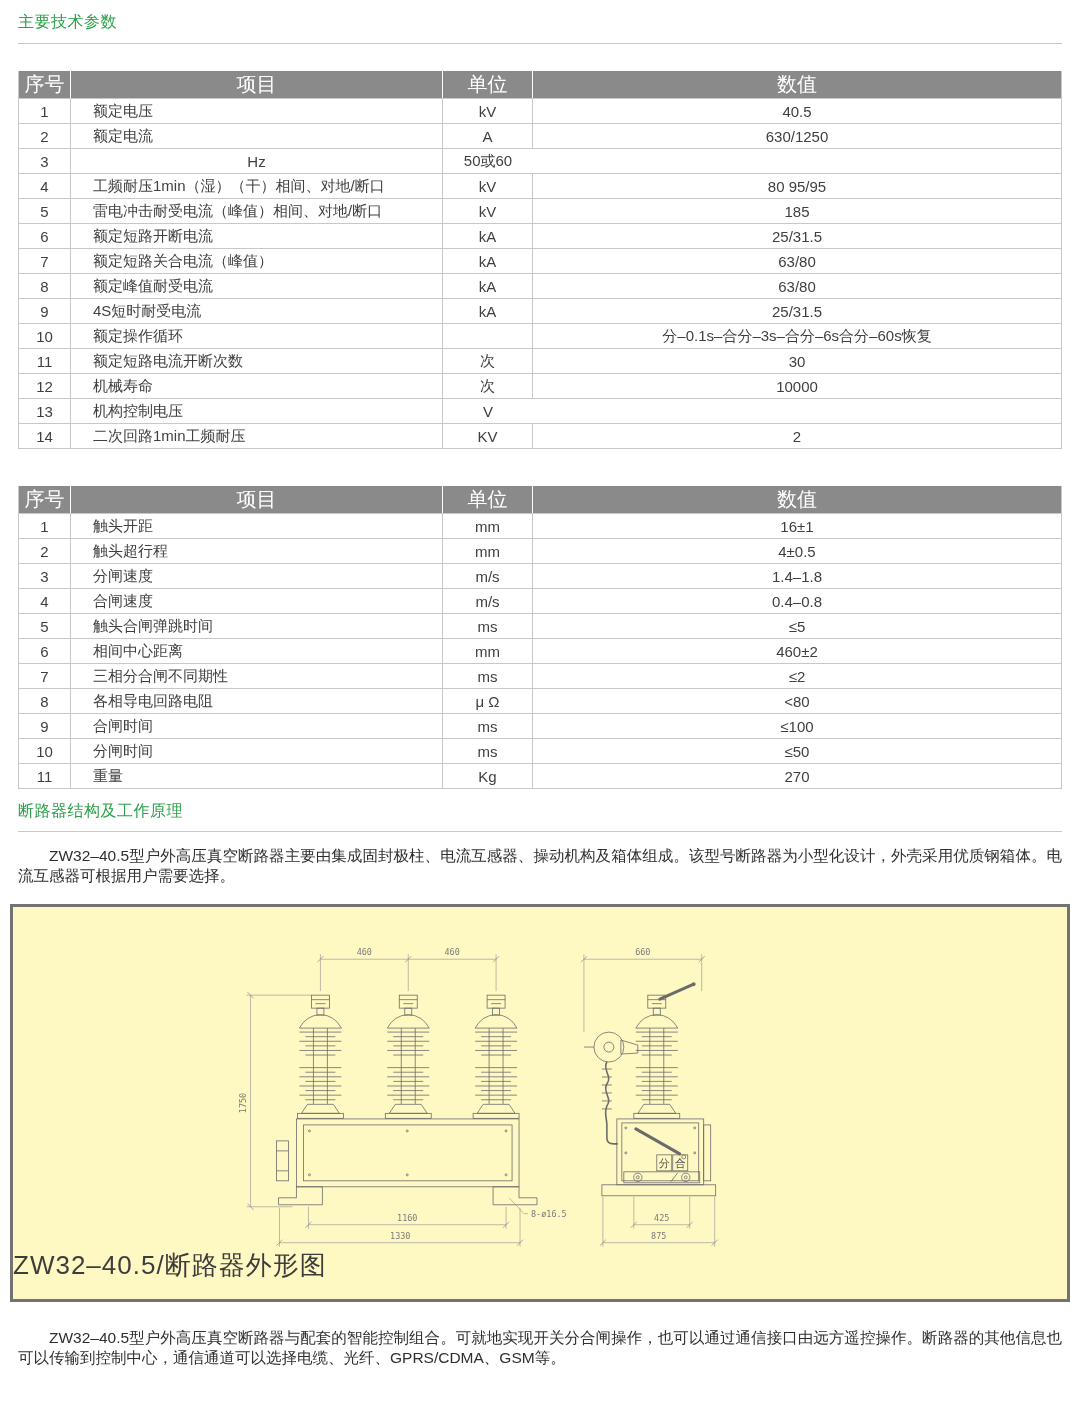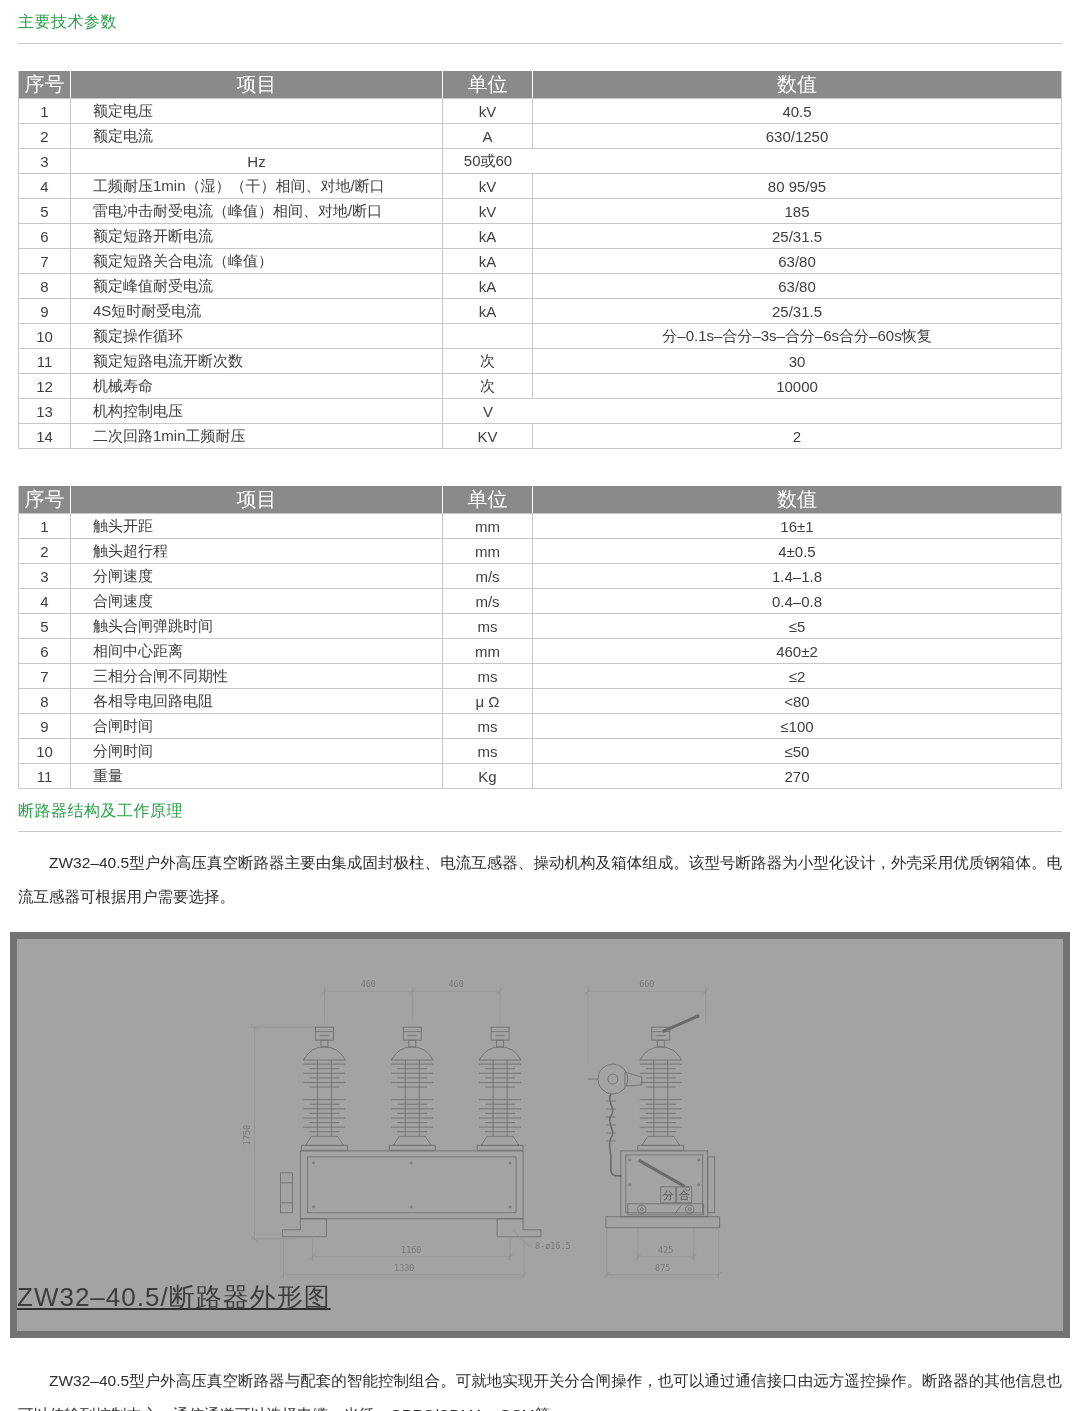--- a/index.html
+++ b/index.html
@@ -11,23 +11,23 @@
   .param-table{margin:27px 18px 0;border-left:1px solid #c8c8c8;border-right:1px solid #c8c8c8;border-bottom:1px solid #c8c8c8;}
   .p-row{display:grid;grid-template-columns:52px 372px 90px 1fr;}
   .p-row > div{display:flex;align-items:center;justify-content:center;min-height:24px;font-size:15px;color:#3f3f3f;border-right:1px solid #c8c8c8;padding:0 4px;box-sizing:border-box;}
   .p-row > div:last-child{border-right:none;text-align:center;}
   .p-row.body-row{border-top:1px solid #c8c8c8;}
   .p-row.body-row:first-of-type{border-top:none;}
   .p-row .cell-item{justify-content:flex-start;padding-left:22px;}
   .p-row.head-row > div{background:#8a8a8a;color:#fff;font-size:20px;min-height:27px;border-right:1px solid #fdfdfd;}
   .p-row.head-row > div:last-child{border-right:none;}
   
-  .para{margin:14px 18px 0;font-size:15.5px;line-height:34px;color:#2f2f2f;text-indent:2em;text-align:justify;}
+  .para{margin:14px 18px 0;font-size:15.5px;line-height:20px;color:#2f2f2f;text-indent:2em;text-align:justify;}
   
-  .drawing-panel{margin:18px 10px 0;background:#a3a3a3;border:7px solid #737373;box-sizing:border-box;text-decoration:underline;}
+  .drawing-panel{margin:18px 10px 0;background:#fef9c3;border:3px solid #737373;box-sizing:border-box;}
   .drawing-panel svg{display:block;}
   .drawing-caption{font-size:26px;color:#3d3d3d;padding:0 0 16px;margin-top:-4px;letter-spacing:1px;}
   
   g[data-pole], .struct{fill:none;stroke:#6b6b6b;stroke-width:.8;}
   .struct-thick{fill:none;stroke:#6b6b6b;stroke-width:3;stroke-linecap:round;}
   .dim{stroke:#909090;stroke-width:.6;fill:none;}
   .dimtxt{fill:#7a7a7a;font-size:8.5px;font-family:"DejaVu Sans Mono","Liberation Mono",monospace;}
   .cn-small{fill:#555;font-size:11px;font-family:"Liberation Sans",sans-serif;}
 </style>
 </head>

